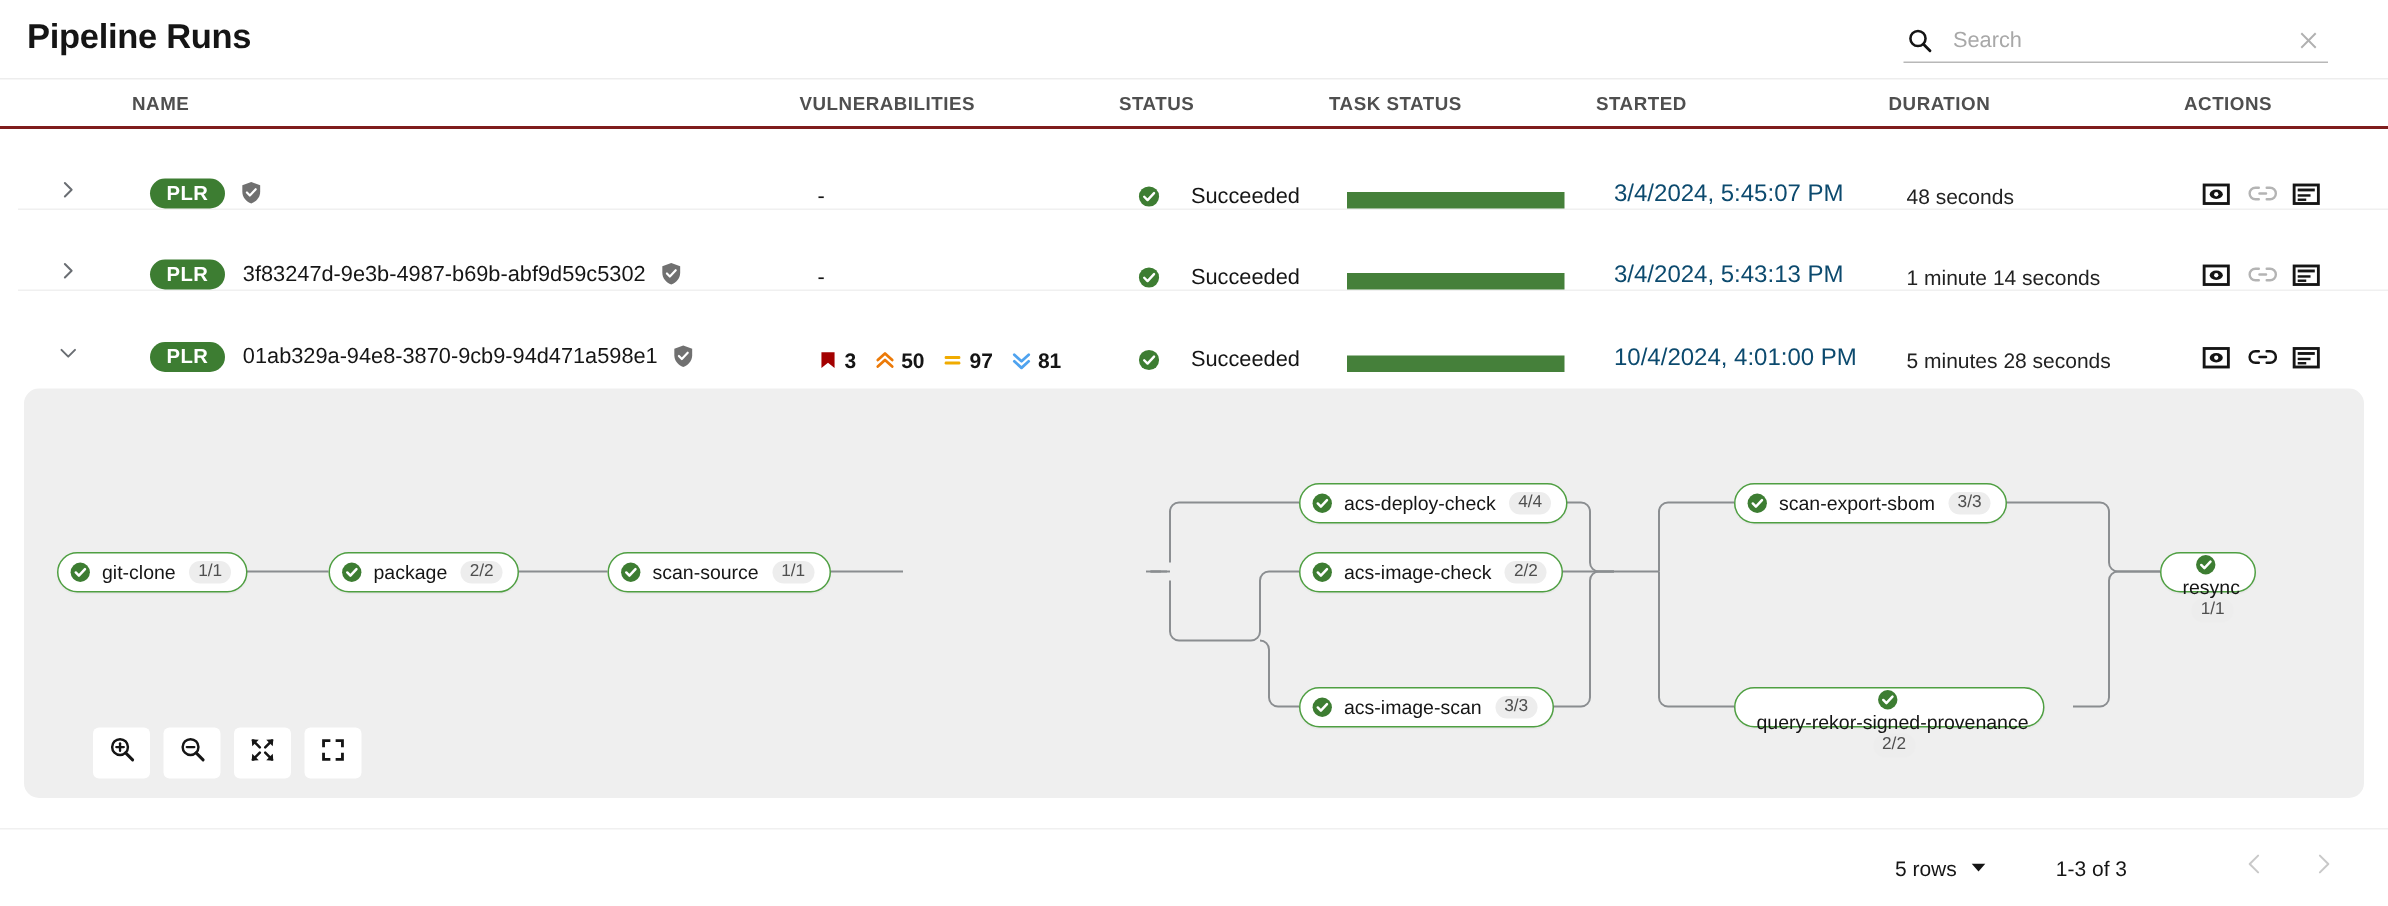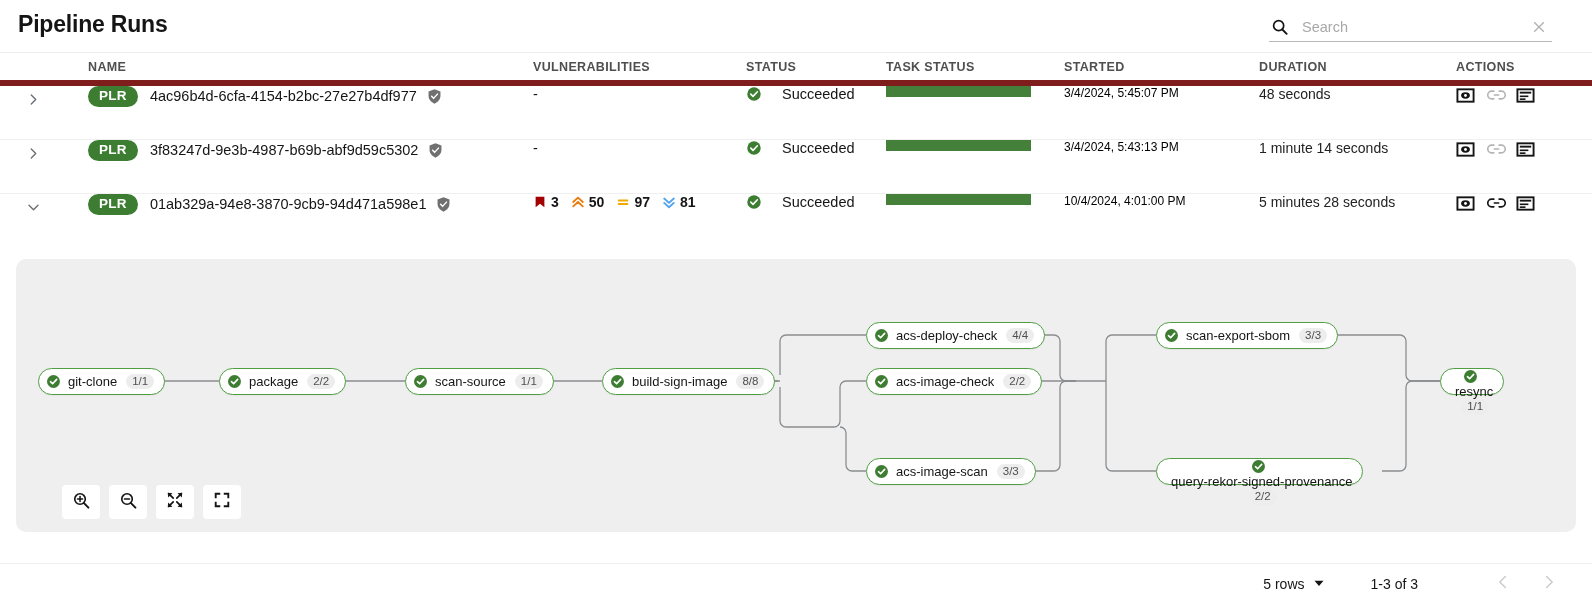--- a/index.html
+++ b/index.html
@@ -59,32 +59,33 @@
     cursor: pointer;
   }
 
   
   .table { width: 100%; }
   .thead {
     display: flex;
     align-items: center;
     height: 34px;
     border-top: 1px solid #ededed;
-    border-bottom: 6px solid #7f1d1d;
+    border-bottom: 2px solid #7f1d1d;
     font-size: 12.5px;
     font-weight: bold;
     color: #4f4f4f;
     letter-spacing: 0.35px;
   }
   .row {
     display: flex;
-    align-items: flex-start;
+    align-items: flex-end;
     height: 54px;
     border-bottom: 1px solid #f0f0f0;
     font-size: 14px;
+    margin-left: 12px;
   }
 
   .c-toggle { width: 88px; flex: none; display: flex; justify-content: flex-start; padding-left: 20px; }
   .c-name   { width: 445px; flex: none; display: flex; align-items: center; }
   .c-vuln   { width: 213px; flex: none; display: flex; align-items: center; }
   .c-status { width: 140px; flex: none; display: flex; align-items: center; }
   .c-task   { width: 178px; flex: none; display: flex; align-items: center; }
   .c-start  { width: 195px; flex: none; }
   .c-dur    { width: 197px; flex: none; }
   .c-act    { width: 136px; flex: none; display: flex; align-items: center; gap: 11px; }
@@ -119,21 +120,21 @@
 
   .status-cell { display: flex; align-items: center; gap: 20px; }
   .status-text { font-size: 14.5px; color: #151515; }
 
   .taskbar {
     width: 145px;
     height: 11px;
     background: #45803a;
   }
 
-  .started { font-size: 12px; color: #000000; }
+  .started { font-size: 16px; color: #0c4a6e; }
   .duration { font-size: 14px; color: #222222; }
 
   .act-icon { width: 19px; height: 19px; cursor: pointer; display: block; }
 
   
   .graph-panel {
     position: relative;
     margin: 11px 16px 0 16px;
     height: 273px;
     background: #efefef;
@@ -180,21 +181,21 @@
     border-radius: 4px;
     display: flex; align-items: center; justify-content: center;
     cursor: pointer;
   }
 
   
   .footer {
     position: absolute;
     left: 0; right: 0;
     bottom: 0;
-    height: 41px;
+    height: 52px;
     border-top: 1px solid #f0f0f0;
     display: flex;
     align-items: center;
     justify-content: flex-end;
     padding-right: 30px;
     gap: 0;
   }
   .rows-select {
     display: flex; align-items: center; gap: 8px;
     font-size: 14px; color: #151515;
@@ -247,21 +248,20 @@
   <div class="row">
     <div class="c-toggle">
       <span class="chev-btn">
         <svg viewBox="0 0 20 20" width="15" height="15">
             <polyline points="7,4 13,10 7,16" fill="none" stroke="#6a6e73" stroke-width="1.8" stroke-linecap="round" stroke-linejoin="round"></polyline>
           </svg>
       </span>
     </div>
     <div class="c-name">
       <span class="plr-badge">PLR</span>
-      <span class="run-name">4ac96b4d-6cfa-4154-b2bc-27e27b4df977</span>
       <span class="shield-icon">
         <svg viewBox="0 0 20 20" width="17" height="17">
             <path d="M10 1.6 L17 4.1 V9.2 C17 13.6 13.9 17 10 18.4 C6.1 17 3 13.6 3 9.2 V4.1 Z" fill="#707070"></path>
             <polyline points="6.6,9.8 8.9,12.2 13.5,7.2" fill="none" stroke="#ffffff" stroke-width="1.7" stroke-linecap="round" stroke-linejoin="round"></polyline>
           </svg>
       </span>
     </div>
     <div class="c-vuln">
       <span class="vuln-dash">-</span>
     </div>
@@ -511,28 +511,20 @@
 
   <div class="node" style="left:389px; top:109px;">
     <svg class="ncheck" viewBox="0 0 20 20">
         <circle cx="10" cy="10" r="8.6" fill="#3d7d32"></circle>
         <polyline points="6,10.2 8.8,13 14.2,7.2" fill="none" stroke="#ffffff" stroke-width="2.2" stroke-linecap="round" stroke-linejoin="round"></polyline>
       </svg>
     <span class="nlabel">scan-source</span>
     <span class="ncount">1/1</span>
   </div>
 
-  <div class="node" style="left:586px; top:109px;">
-    <svg class="ncheck" viewBox="0 0 20 20">
-        <circle cx="10" cy="10" r="8.6" fill="#3d7d32"></circle>
-        <polyline points="6,10.2 8.8,13 14.2,7.2" fill="none" stroke="#ffffff" stroke-width="2.2" stroke-linecap="round" stroke-linejoin="round"></polyline>
-      </svg>
-    <span class="nlabel">build-sign-image</span>
-    <span class="ncount">8/8</span>
-  </div>
 
   <div class="node" style="left:850px; top:63px;">
     <svg class="ncheck" viewBox="0 0 20 20">
         <circle cx="10" cy="10" r="8.6" fill="#3d7d32"></circle>
         <polyline points="6,10.2 8.8,13 14.2,7.2" fill="none" stroke="#ffffff" stroke-width="2.2" stroke-linecap="round" stroke-linejoin="round"></polyline>
       </svg>
     <span class="nlabel">acs-deploy-check</span>
     <span class="ncount">4/4</span>
   </div>
 

